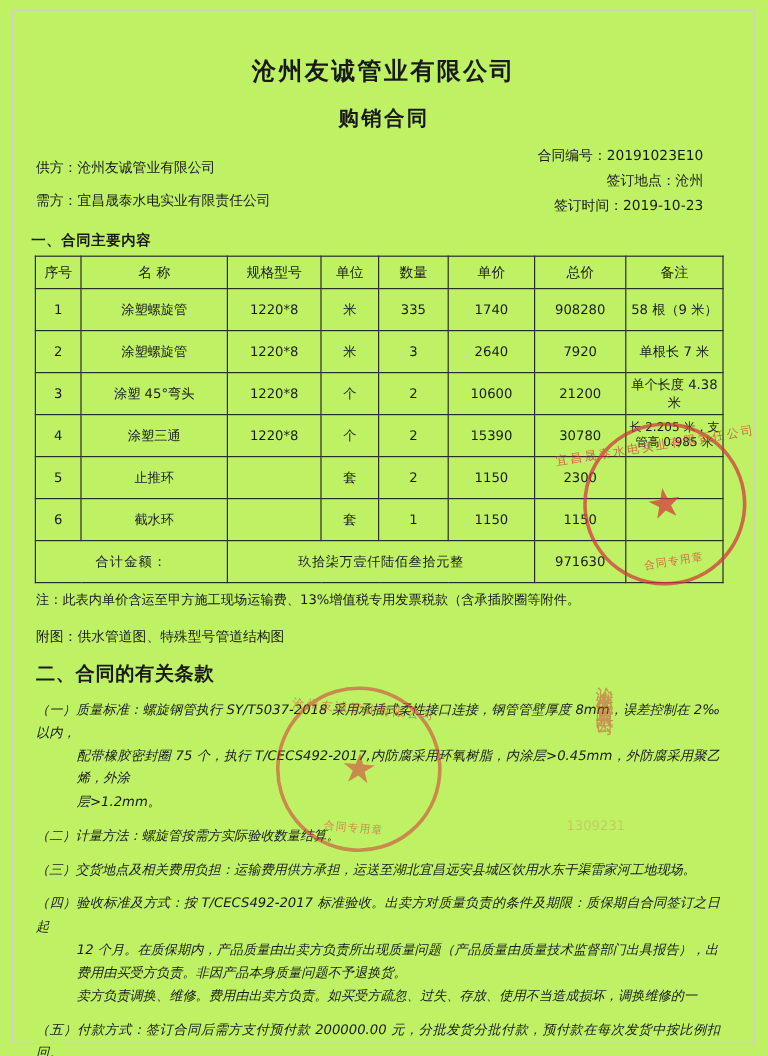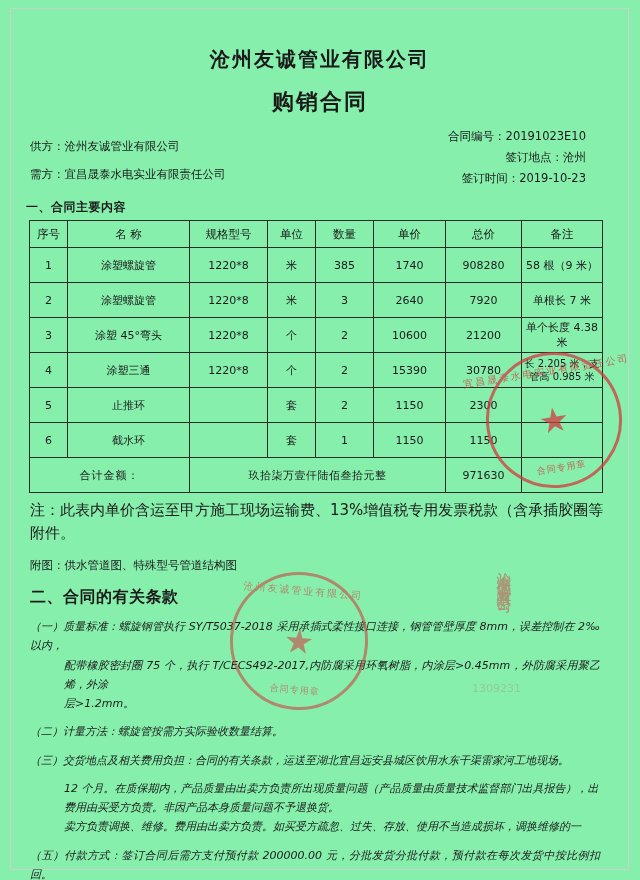--- a/index.html
+++ b/index.html
@@ -13,21 +13,21 @@
     font-family: "DejaVu Sans", "Liberation Sans", sans-serif;
     color: #1a1a1a;
     position: relative;
     overflow: hidden;
   }
   .page {
     position: absolute;
     left: 0; top: 0;
     width: 640px;
     height: 880px;
-    background: #86efac;
+    background: #bef264;
   }
   
   .page-border {
     position: absolute;
     left: 10px; top: 8px;
     width: 619px; height: 862px;
     border: 1px solid #cfcfcf;
     box-sizing: border-box;
     pointer-events: none;
   }
@@ -39,21 +39,21 @@
   .title-main {
     text-align: center;
     font-size: 20px;
     font-weight: bold;
     letter-spacing: 2px;
     margin-top: 28px;
     font-family: "DejaVu Serif", "Liberation Serif", serif;
   }
   .title-sub {
     text-align: center;
-    font-size: 22px;
+    font-size: 17px;
     font-weight: bold;
     letter-spacing: 2px;
     margin-top: 14px;
     font-family: "DejaVu Serif", "Liberation Serif", serif;
   }
   .party-block {
     margin-top: 22px;
     font-size: 11.5px;
     position: relative;
     height: 56px;
@@ -117,21 +117,21 @@
     line-height: 1.35;
     font-size: 10px;
   }
   td.sum-label {
     letter-spacing: 1px;
   }
   td.sum-text {
     letter-spacing: 0.5px;
   }
   .note-under {
-    font-size: 15px;
+    font-size: 11px;
     margin-top: 6px;
     margin-left: 4px;
     line-height: 1.5;
   }
   .attach {
     font-size: 11.5px;
     margin-top: 14px;
     margin-left: 4px;
   }
   .clause-head {
@@ -274,21 +274,21 @@
           <th>总价</th>
           <th>备注</th>
         </tr>
       </thead>
       <tbody>
         <tr>
           <td>1</td>
           <td>涂塑螺旋管</td>
           <td>1220*8</td>
           <td>米</td>
-          <td>385</td>
+          <td>335</td>
           <td>1740</td>
           <td>908280</td>
           <td>58 根（9 米）</td>
         </tr>
         <tr>
           <td>2</td>
           <td>涂塑螺旋管</td>
           <td>1220*8</td>
           <td>米</td>
           <td>3</td>
@@ -355,24 +355,25 @@
       <span class="hang"><span>（一）质量标准：</span><span>螺旋钢管执行 SY/T5037-2018 采用承插式柔性接口连接，钢管管壁厚度 8mm，误差控制在 2‰以内，</span></span>
       <span class="cont">配带橡胶密封圈 75 个，执行 T/CECS492-2017,内防腐采用环氧树脂，内涂层&gt;0.45mm，外防腐采用聚乙烯，外涂</span>
       <span class="cont">层&gt;1.2mm。</span>
     </div>
 
     <div class="clause">
       <span class="hang"><span>（二）计量方法：</span><span>螺旋管按需方实际验收数量结算。</span></span>
     </div>
 
     <div class="clause">
-      <span class="hang"><span>（三）交货地点及相关费用负担：</span><span>合同的有关条款，运送至湖北宜昌远安县城区饮用水东干渠雷家河工地现场。</span></span>
+      <span class="hang"><span>（三）交货地点及相关费用负担：</span><span>运输费用供方承担，运送至湖北宜昌远安县城区饮用水东干渠雷家河工地现场。</span></span>
     </div>
 
     <div class="clause">
+      <span class="hang"><span>（四）验收标准及方式：</span><span>按 T/CECS492-2017 标准验收。出卖方对质量负责的条件及期限：质保期自合同签订之日起</span></span>
       <span class="cont">12 个月。在质保期内，产品质量由出卖方负责所出现质量问题（产品质量由质量技术监督部门出具报告），出</span>
       <span class="cont">费用由买受方负责。非因产品本身质量问题不予退换货。</span>
       <span class="cont">卖方负责调换、维修。费用由出卖方负责。如买受方疏忽、过失、存放、使用不当造成损坏，调换维修的一</span>
     </div>
 
     <div class="clause">
       <span class="hang"><span>（五）付款方式：</span><span>签订合同后需方支付预付款 200000.00 元，分批发货分批付款，预付款在每次发货中按比例扣回。</span></span>
     </div>
 
   </div>

